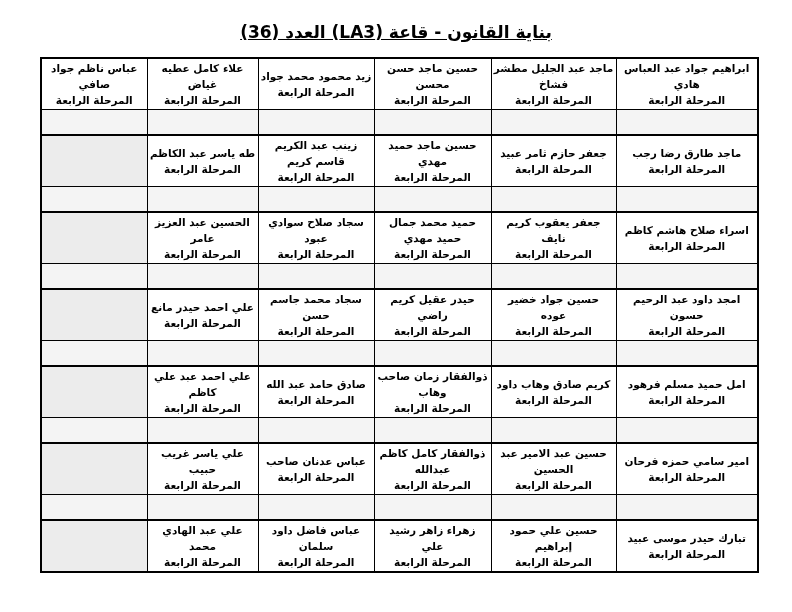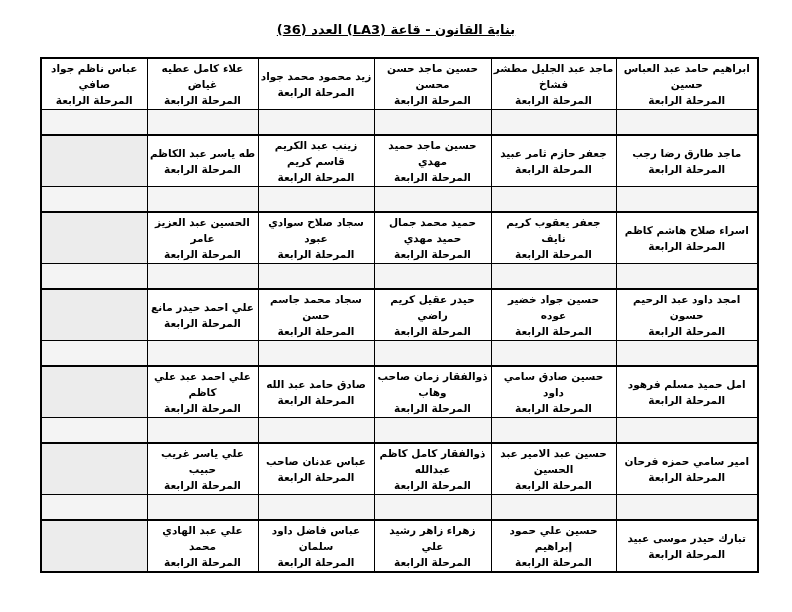--- a/index.html
+++ b/index.html
@@ -15,21 +15,21 @@
     background: #ffffff;
     overflow: hidden;
   }
   .title {
     position: absolute;
     top: 22px;
     left: 0;
     width: 100%;
     text-align: center;
     direction: rtl;
-    font-size: 13px;
+    font-size: 17px;
     font-weight: bold;
     color: #000;
     text-decoration: underline;
   }
   table.roster {
     position: absolute;
     top: 57px;
     left: 40px;
     width: 717px;
     border-collapse: collapse;
@@ -75,21 +75,21 @@
       <col style="width:142px">
       <col style="width:125px">
       <col style="width:117px">
       <col style="width:116px">
       <col style="width:111px">
       <col style="width:106px">
     </colgroup>
     <tbody>
         <tr class="name-row">
           <td>
-            <div class="student-name">ابراهيم حامد عبد العباس حسين</div>
+            <div class="student-name">ابراهيم جواد عبد العباس هادي</div>
             <div class="stage">المرحلة الرابعة</div>
           </td>
           <td>
             <div class="student-name">ماجد عبد الجليل مطشر فشاخ</div>
             <div class="stage">المرحلة الرابعة</div>
           </td>
           <td>
             <div class="student-name">حسين ماجد حسن محسن</div>
             <div class="stage">المرحلة الرابعة</div>
           </td>
@@ -206,21 +206,21 @@
           <td></td>
           <td></td>
           <td></td>
         </tr>
         <tr class="name-row">
           <td>
             <div class="student-name">امل حميد مسلم فرهود</div>
             <div class="stage">المرحلة الرابعة</div>
           </td>
           <td>
-            <div class="student-name">حسين صادق سامي داود</div>
+            <div class="student-name">كريم صادق وهاب داود</div>
             <div class="stage">المرحلة الرابعة</div>
           </td>
           <td>
             <div class="student-name">ذوالفقار زمان صاحب وهاب</div>
             <div class="stage">المرحلة الرابعة</div>
           </td>
           <td>
             <div class="student-name">صادق حامد عبد الله</div>
             <div class="stage">المرحلة الرابعة</div>
           </td>

